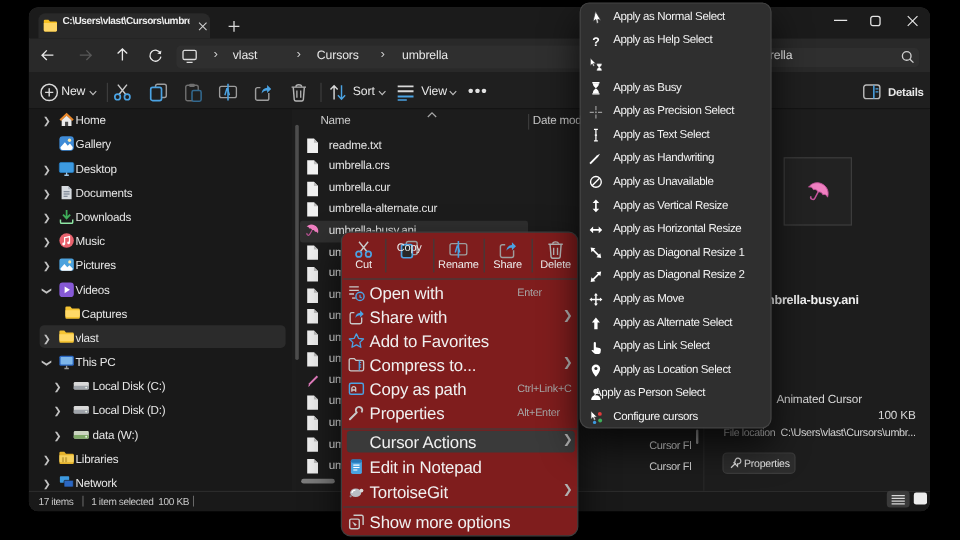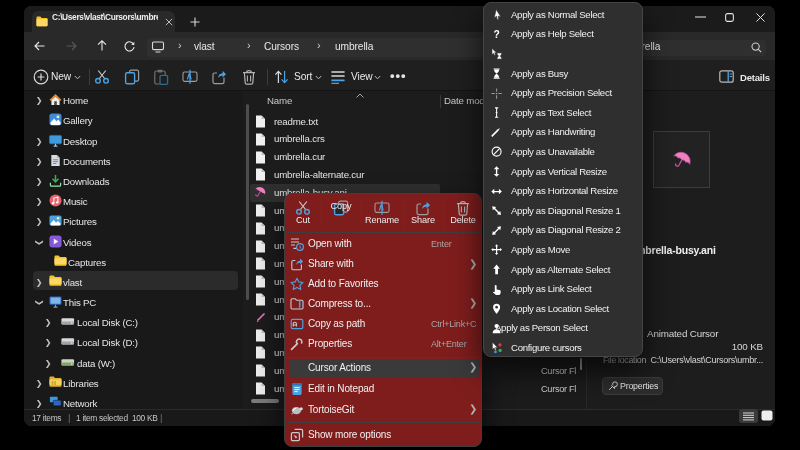--- a/index.html
+++ b/index.html
@@ -19,21 +19,21 @@
   .sidebar{left:0;top:85px;width:219px;height:318px;background:#191919;}
   .filepane{left:219px;top:85px;width:343px;height:318px;background:#1c1c1c;overflow:hidden;}
   .detailpane{left:562px;top:85px;width:189px;height:318px;background:#1d1d1d;border-left:1px solid #292929;box-sizing:border-box;}
   .statusbar{left:0;top:403px;width:100%;height:17px;background:#191919;border-top:1px solid #2b2b2b;box-sizing:border-box;font-size:8.4px;letter-spacing:-0.3px;color:#c7c7c7;}
   .srow{position:absolute;height:18px;line-height:18px;font-size:9.7px;letter-spacing:-0.18px;color:#e6e6e6;white-space:nowrap;}
   .schev{position:absolute;width:18px;text-align:center;color:#c2c2c2;font-size:8px;}
   .sicon{position:absolute;}
   .frow{position:absolute;height:18px;line-height:18px;font-size:9.7px;letter-spacing:-0.18px;color:#e4e4e4;white-space:nowrap;}
   .menu{overflow:hidden;background:#7f1d1d;border:1px solid #3e3e3e;border-radius:8px;box-sizing:border-box;
         box-shadow:0 14px 30px rgba(0,0,0,.7);}
-  .mitem{position:absolute;font-size:10px;letter-spacing:-0.15px;color:#f0f0f0;white-space:nowrap;height:20px;line-height:20px;}
+  .mitem{position:absolute;font-size:14px;letter-spacing:-0.15px;color:#f0f0f0;white-space:nowrap;height:20px;line-height:20px;}
   .smitem{position:absolute;font-size:9.6px;letter-spacing:-0.3px;color:#f2f2f2;white-space:nowrap;height:20px;line-height:20px;}
   .mshort{position:absolute;font-size:9px;letter-spacing:-0.2px;color:#a6a6a6;white-space:nowrap;height:20px;line-height:20px;}
   .mchev{position:absolute;font-size:10px;color:#b0b0b0;height:20px;line-height:20px;}
   .micon{position:absolute;width:14px;height:14px;}
   .sep{position:absolute;height:1px;background:#3e3e3e;}
   .ilabel{position:absolute;font-size:9.2px;letter-spacing:-0.15px;color:#ececec;text-align:center;white-space:nowrap;}
   svg{display:block;overflow:visible;}
 </style>
 </head>
 <body>

